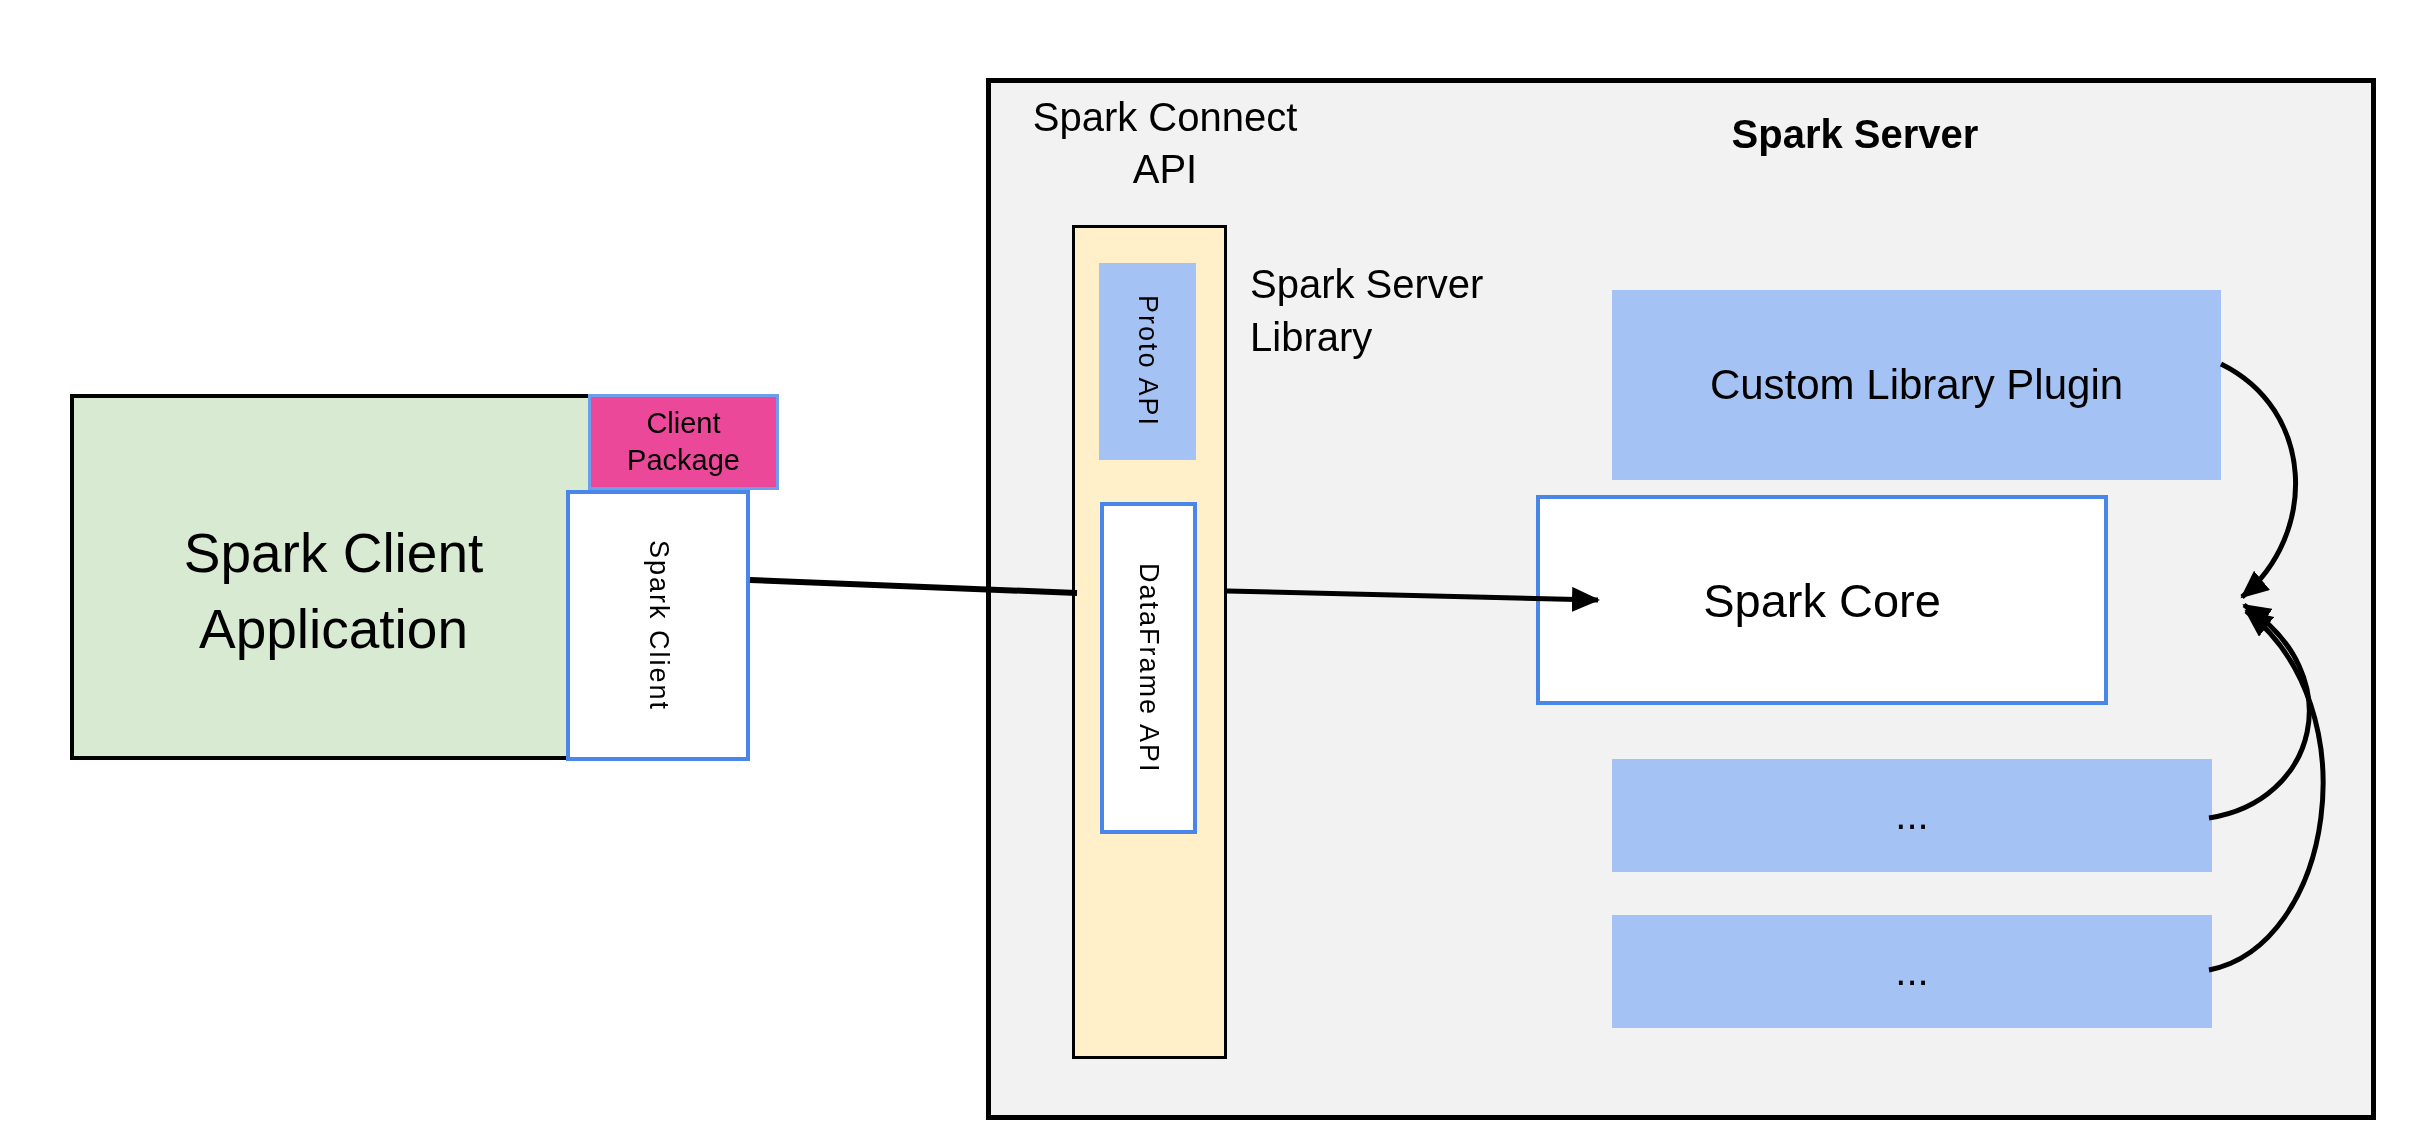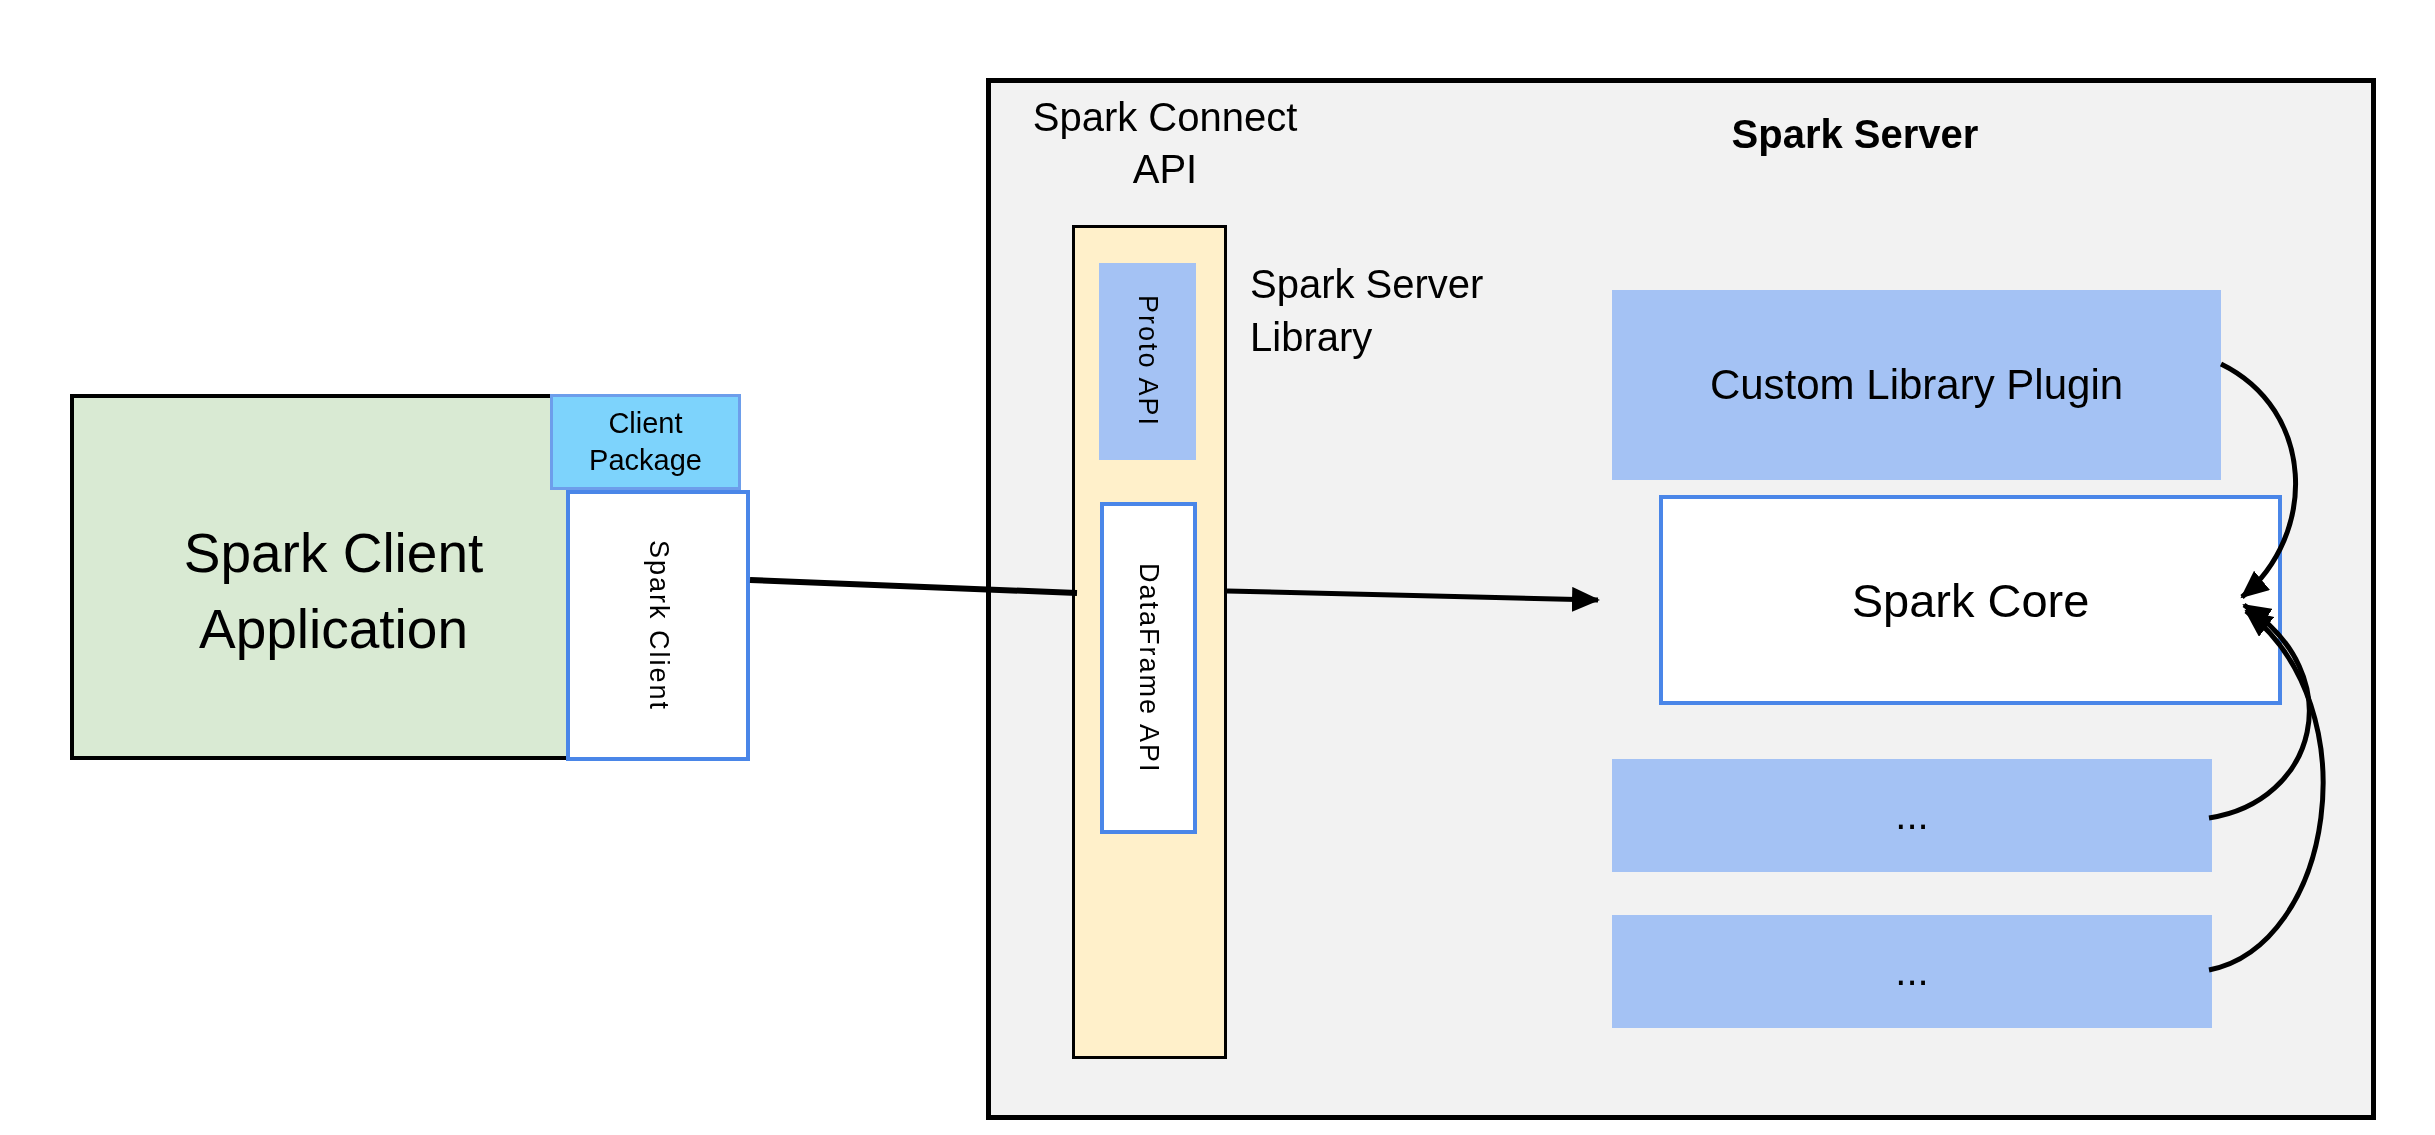--- a/index.html
+++ b/index.html
@@ -52,36 +52,36 @@
     font-size:40px; line-height:53px; text-align:left;
   }
 
   
   #client-app-box {
     left:70px; top:382px; width:527px; height:366px;
     background:#d9ead3; border:4px solid #000;
   }
   #client-app-label { font-size:55px; line-height:76px; transform:translateY(14px); }
   #client-package-box {
-    left:550px; top:382px; width:191px; height:96px;
-    background:#7dd3fc; border:3px solid #6d9eeb;
+    left:588px; top:382px; width:191px; height:96px;
+    background:#ec4899; border:3px solid #6d9eeb;
     font-size:29px; line-height:37px;
   }
   #spark-client-box {
     left:566px; top:478px; width:184px; height:271px;
     background:#ffffff; border:4px solid #4a86e8;
   }
 
   
   #custom-plugin-box {
     left:1612px; top:278px; width:609px; height:190px;
     background:#a4c2f4; font-size:42px;
   }
   #spark-core-box {
-    left:1659px; top:483px; width:623px; height:210px;
+    left:1536px; top:483px; width:572px; height:210px;
     background:#ffffff; border:4px solid #4a86e8;
     font-size:47px;
   }
   .placeholder-box {
     left:1612px; width:600px; height:113px;
     background:#a4c2f4; font-size:40px;
   }
   #placeholder-box-1 { top:747px; }
   #placeholder-box-2 { top:903px; }
 

